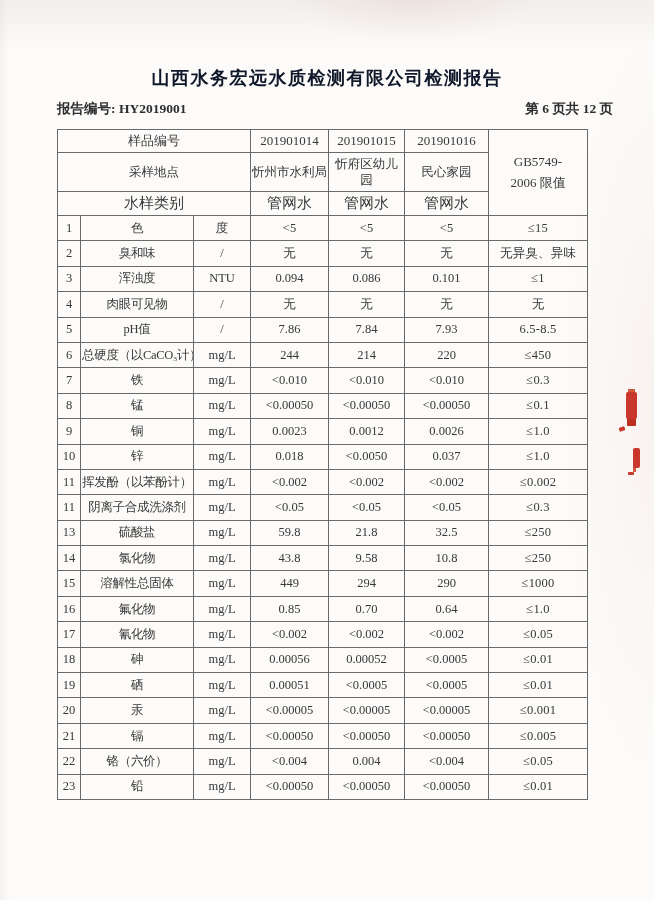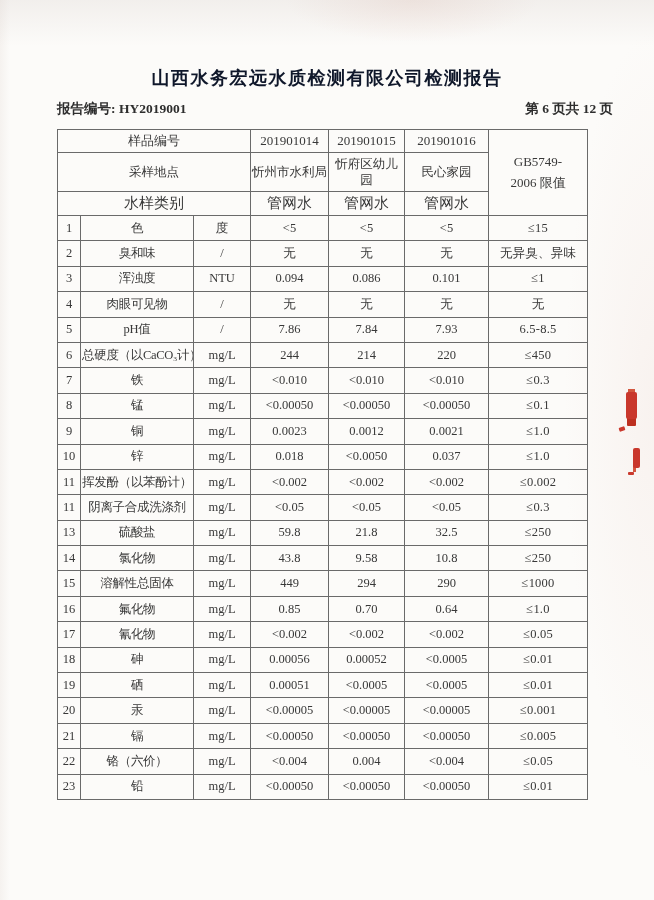--- a/index.html
+++ b/index.html
@@ -194,21 +194,21 @@
         <td>&lt;0.00050</td>
         <td>&lt;0.00050</td>
         <td class="cell-limit">≤0.1</td>
       </tr>
         <tr class="data-row" style="">
         <td>9</td>
         <td class="cell-name">铜</td>
         <td>mg/L</td>
         <td>0.0023</td>
         <td>0.0012</td>
-        <td>0.0021</td>
+        <td>0.0026</td>
         <td class="cell-limit">≤1.0</td>
       </tr>
         <tr class="data-row" style="">
         <td>10</td>
         <td class="cell-name">锌</td>
         <td>mg/L</td>
         <td>0.018</td>
         <td>&lt;0.0050</td>
         <td>0.037</td>
         <td class="cell-limit">≤1.0</td>

